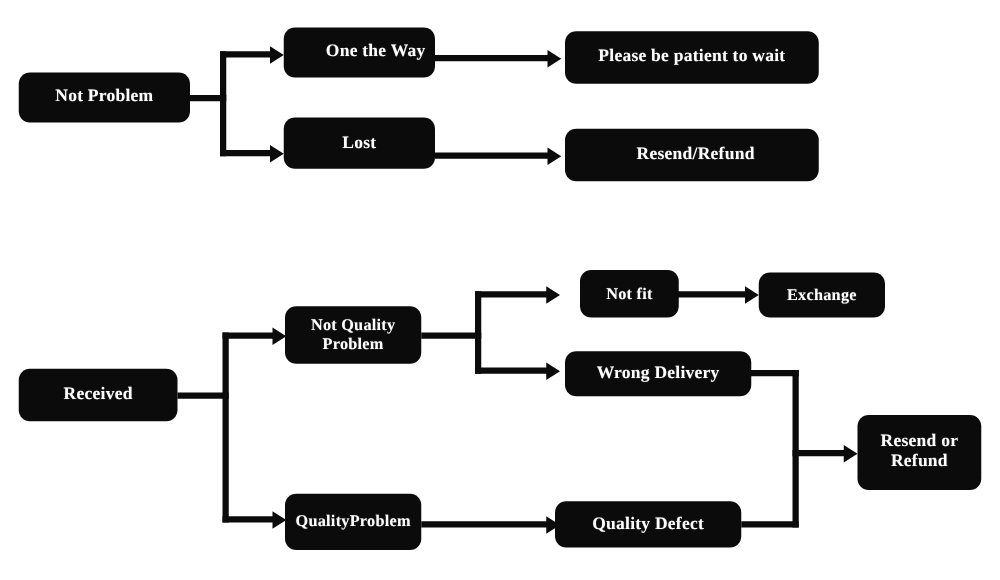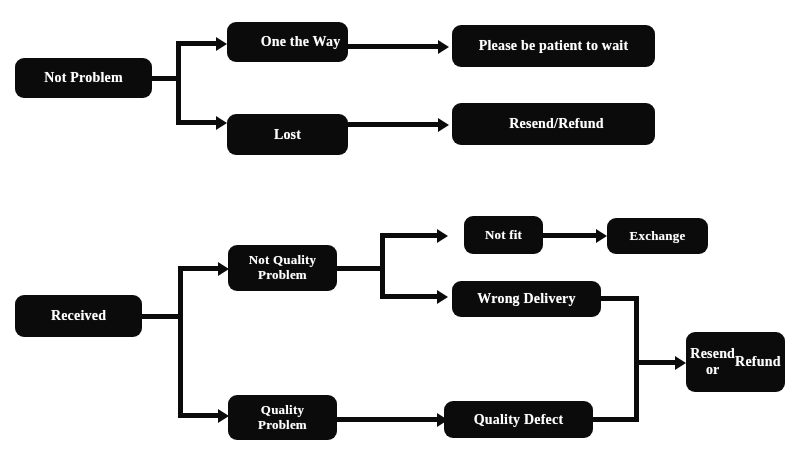--- a/index.html
+++ b/index.html
@@ -65,21 +65,21 @@
   <div class="edge h" style="left:348px; top:44px; width:93px;"></div>
   <div class="arrow" style="left:438px; top:39.5px;"></div>
 
   <div class="edge h" style="left:348px; top:122px; width:93px;"></div>
   <div class="arrow" style="left:438px; top:117.5px;"></div>
 
   <div class="node" style="left:15px; top:58px; width:137px; height:40px; font-size:14px;">Not Problem</div>
 
   <div class="node" style="left:227px; top:22px; width:121px; height:40px; font-size:14px;padding-left:32px;">One the Way</div>
 
-  <div class="node" style="left:227px; top:114px; width:121px; height:41px; font-size:14px;">Lost</div>
+  <div class="node" style="left:227px; top:94px; width:121px; height:41px; font-size:14px;">Lost</div>
 
   <div class="node" style="left:452px; top:25px; width:203px; height:42px; font-size:14px;">Please be patient to wait</div>
 
   <div class="node" style="left:452px; top:103px; width:203px; height:42px; font-size:14px;padding-left:12px;">Resend/Refund</div>
 
   <div class="edge h" style="left:142px; top:314px; width:41px;"></div>
 
   <div class="edge v" style="left:178px; top:266px; height:152px;"></div>
 
   <div class="edge h" style="left:178px; top:266px; width:44px;"></div>
@@ -109,31 +109,31 @@
   <div class="edge h" style="left:634px; top:360px; width:45px;"></div>
   <div class="arrow" style="left:675px; top:355.5px;"></div>
 
   <div class="node" style="left:15px; top:295px; width:127px; height:42px; font-size:14px;">Received</div>
 
   <div class="node" style="left:228px; top:245px; width:109px; height:46px; font-size:13px; flex-direction:column;">
     <span>Not Quality</span>
     <span>Problem</span>
   </div>
 
-  <div class="node" style="left:228px; top:395px; width:109px; height:45px; font-size:13px; flex-direction:column;">
+  <div class="node" style="left:228px; top:395px; width:109px; height:45px; font-size:13px; ">
     <span>Quality</span>
     <span>Problem</span>
   </div>
 
   <div class="node" style="left:448px; top:216px; width:79px; height:38px; font-size:13px;margin-left:16px;">Not fit</div>
 
   <div class="node" style="left:607px; top:218px; width:101px; height:36px; font-size:13px;">Exchange</div>
 
   <div class="node" style="left:452px; top:281px; width:149px; height:36px; font-size:14px;">Wrong Delivery</div>
 
   <div class="node" style="left:444px; top:401px; width:149px; height:37px; font-size:14px;">Quality Defect</div>
 
-  <div class="node" style="left:686px; top:332px; width:99px; height:60px; font-size:14px; flex-direction:row;">
+  <div class="node" style="left:686px; top:332px; width:99px; height:60px; font-size:14px; flex-direction:column;">
     <span>Resend or</span>
     <span>Refund</span>
   </div>
 
 </div>
 
 </body></html>

